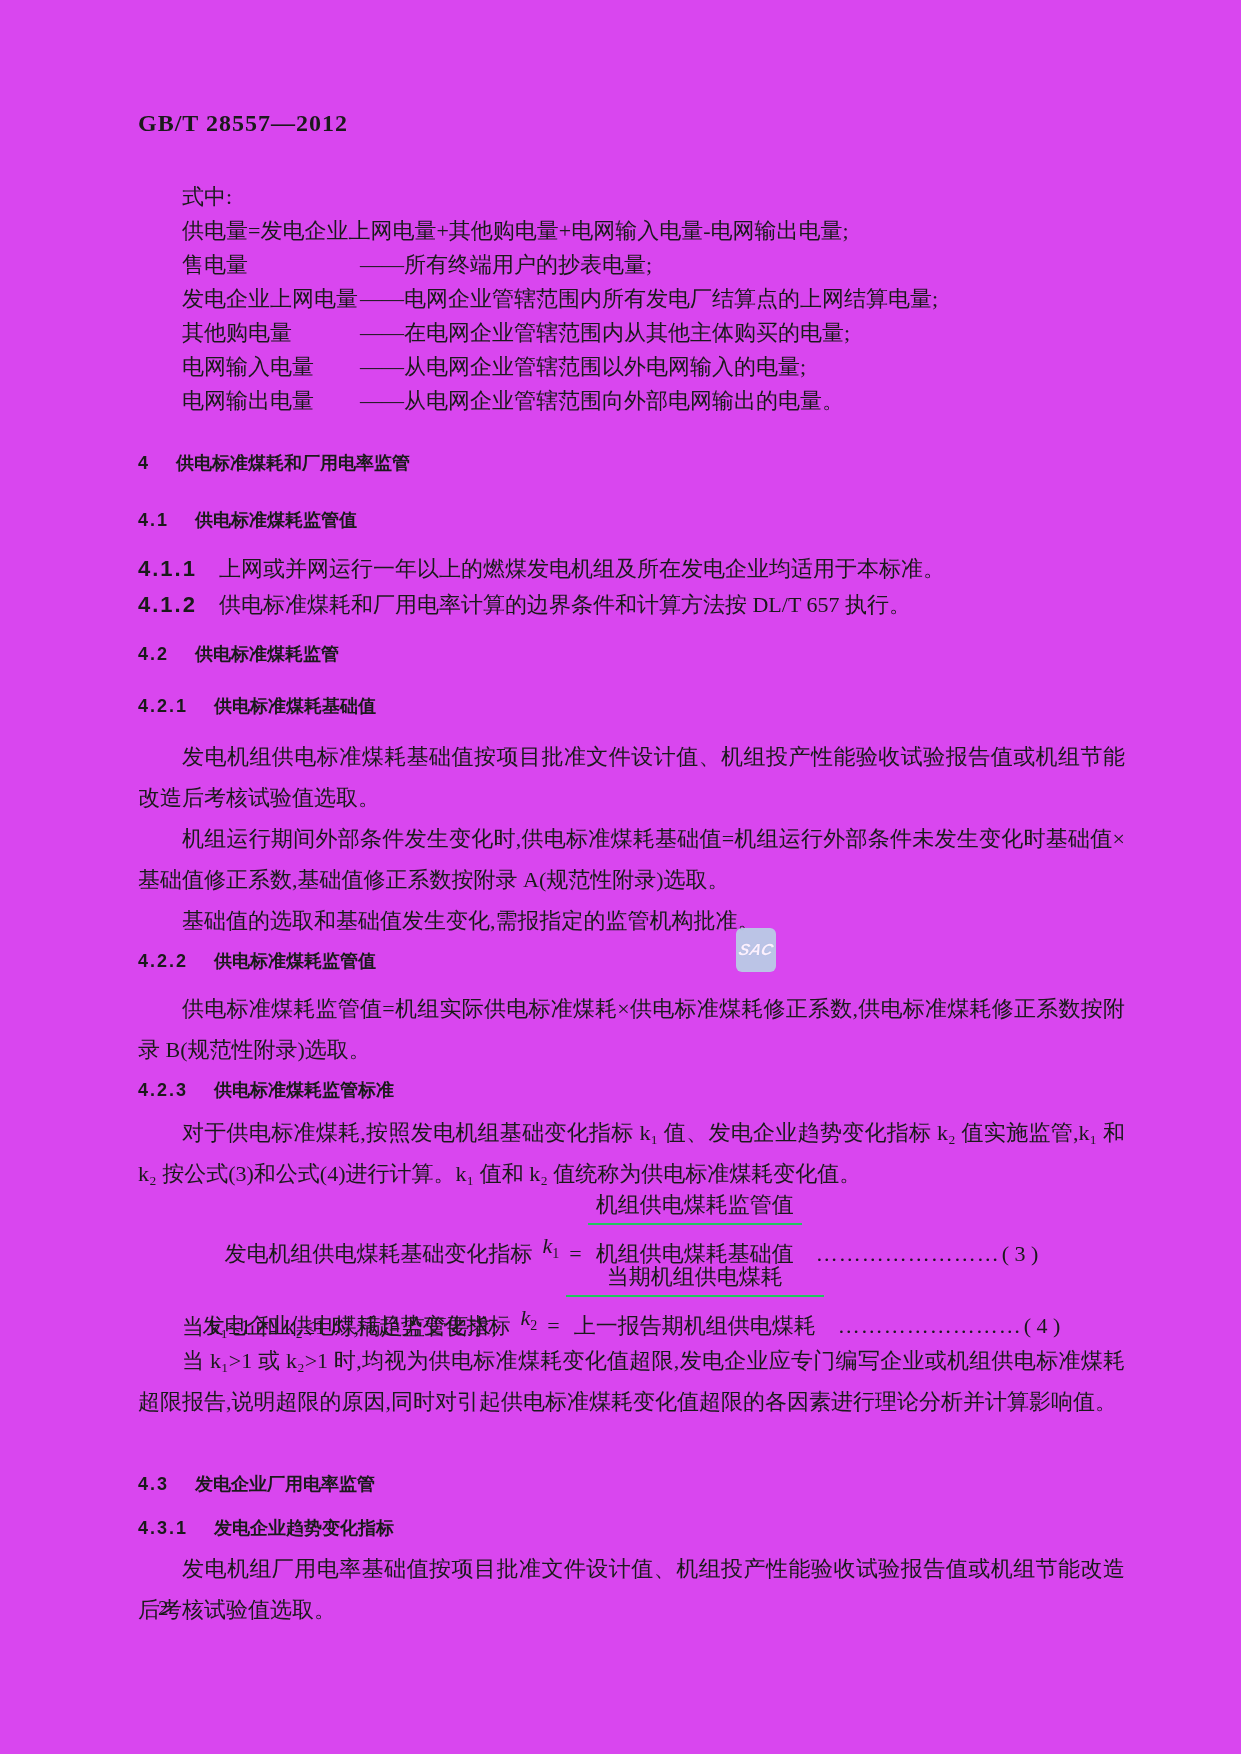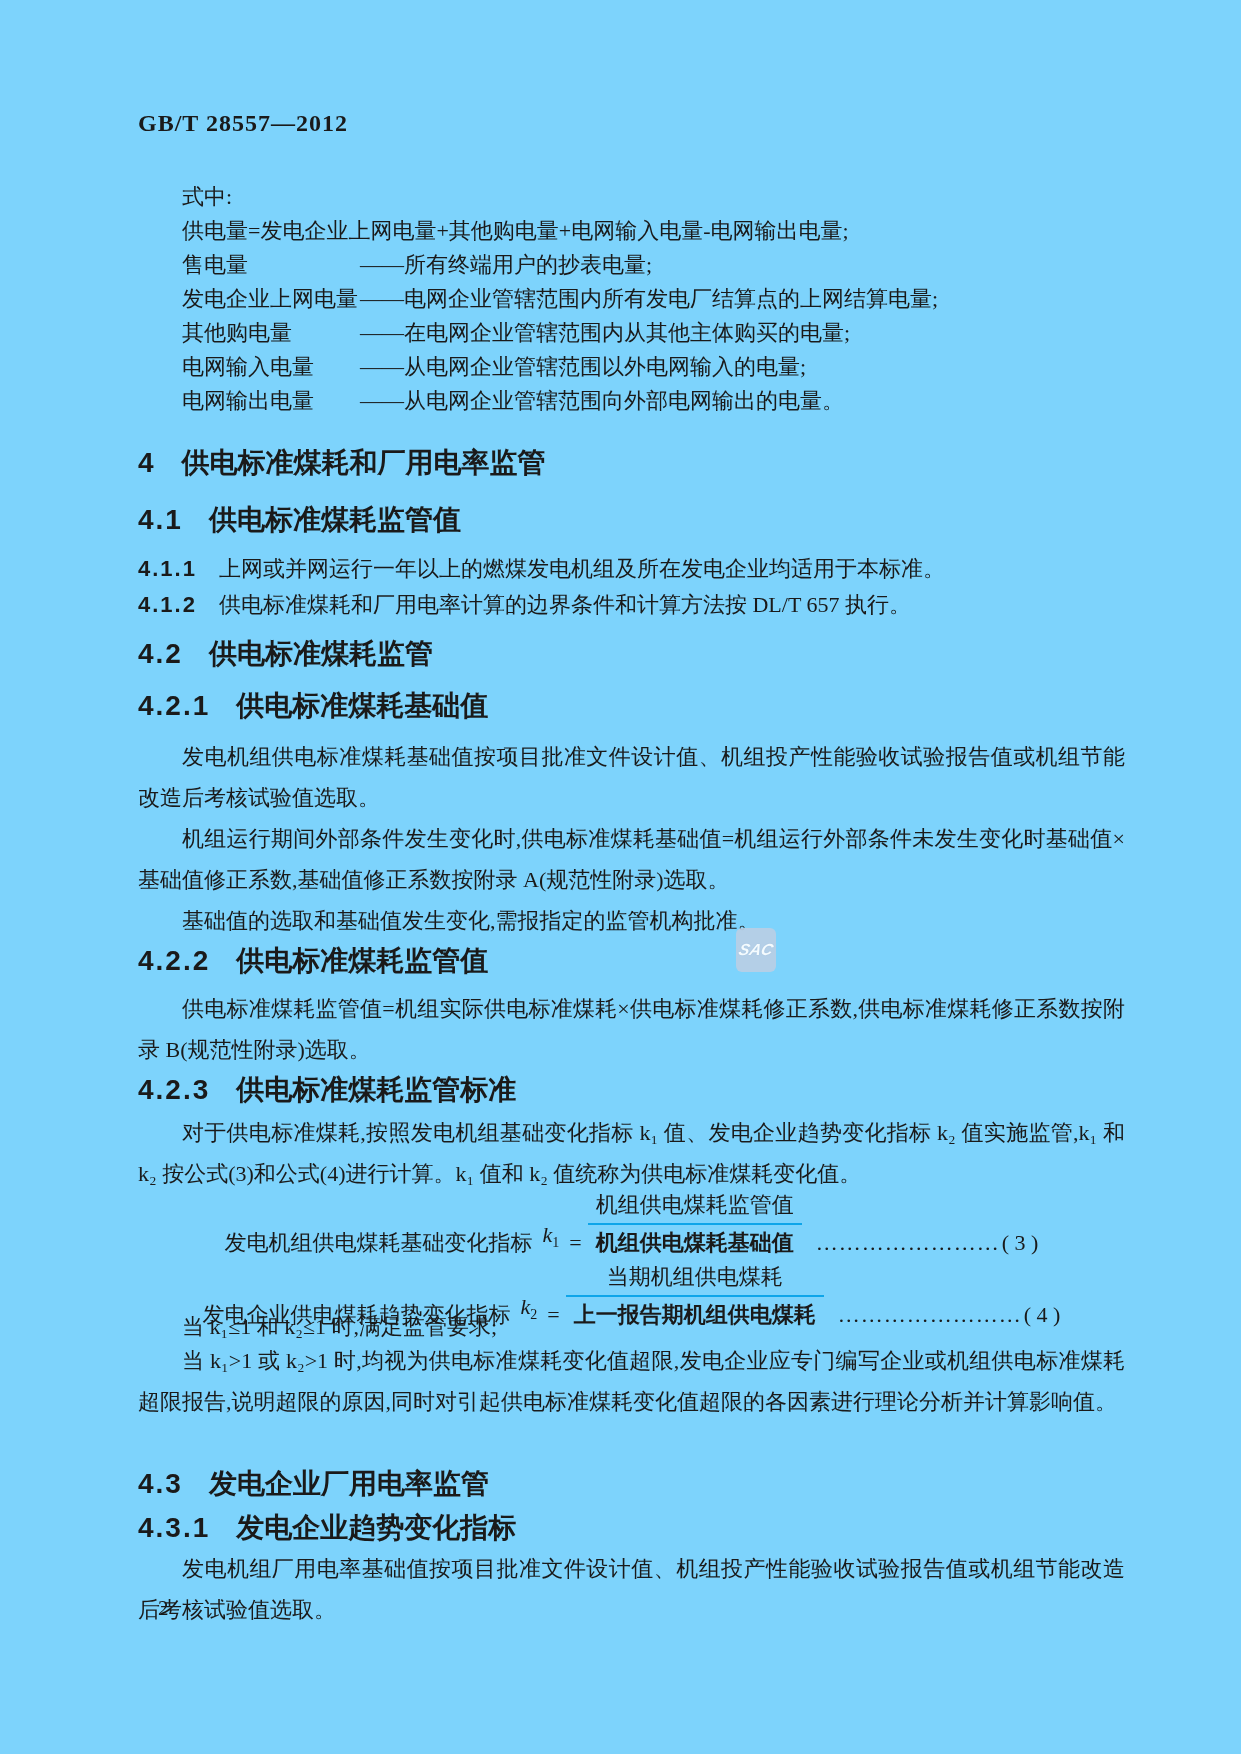--- a/index.html
+++ b/index.html
@@ -1,20 +1,20 @@
 <!DOCTYPE html>
 <html><head>
 <meta charset="utf-8">
 <style>
   html,body { margin:0; padding:0; background:#e8e8e8; }
   .page {
     position:relative;
     width:1241px; height:1754px;
     margin:0 auto;
-    background:#7dd3fc;
+    background:#d946ef;
     color:#1a1a1a;
     font-family:"Liberation Serif","DejaVu Serif",serif;
     overflow:hidden;
   }
   .header {
     position:absolute; left:138px; top:110px;
     font-size:24px; font-weight:bold;
     font-family:"Liberation Serif","DejaVu Serif",serif;
     letter-spacing:1px;
   }
@@ -22,21 +22,21 @@
     position:absolute; left:138px; right:116px; top:0; bottom:0;
     font-size:22px;
   }
   .block { position:absolute; left:0; right:0; margin:0; }
   .lead-in { padding-left:44px; line-height:30px; }
   .def-row { display:flex; padding-left:44px; line-height:30px; }
   .def-term { flex:none; width:178px; }
   .def-text { flex:1; }
   .heading {
     font-family:"Liberation Sans","DejaVu Sans",sans-serif;
-    font-weight:bold; font-size:28px; line-height:28px;
+    font-weight:bold; font-size:18px; line-height:28px;
   }
   .heading .num { margin-right:26px; letter-spacing:2px; }
   .clause { line-height:30px; }
   .clause .cnum {
     font-family:"Liberation Sans","DejaVu Sans",sans-serif;
     font-weight:bold; margin-right:22px; letter-spacing:2px;
   }
   .para {
     text-indent:44px; text-align:justify; line-height:41px;
   }
@@ -44,21 +44,21 @@
   .formula {
     display:flex; align-items:flex-end; justify-content:center;
     line-height:30px; white-space:nowrap;margin-top:24px;
   }
   .formula .flhs { margin-right:8px; }
   .formula .fvar { font-style:italic; margin:0 4px 0 2px; }
   .formula .fvar sub { font-size:14px; font-style:normal; }
   .formula .feq { margin:0 6px; }
   .frac { display:inline-block; text-align:center; vertical-align:middle; }
   .frac .fnum { display:block; padding:0 8px 3px; }
-  .frac .fden { display:block; border-top:2px solid #0ea5e9; padding:3px 8px 0;font-weight:bold; }
+  .frac .fden { display:block; border-top:2px solid #22c55e; padding:14px 8px 0; }
   .formula .fdots { margin-left:14px; letter-spacing:1px; }
   .formula .flabel { margin-left:2px; }
   .watermark {
     position:absolute; left:736px; top:928px;
     width:40px; height:44px; border-radius:6px;
     background:#b9cfe6; opacity:0.92;
     display:flex; align-items:center; justify-content:center;
   }
   .watermark span {
     color:#ffffff; font-weight:bold; font-style:italic;

